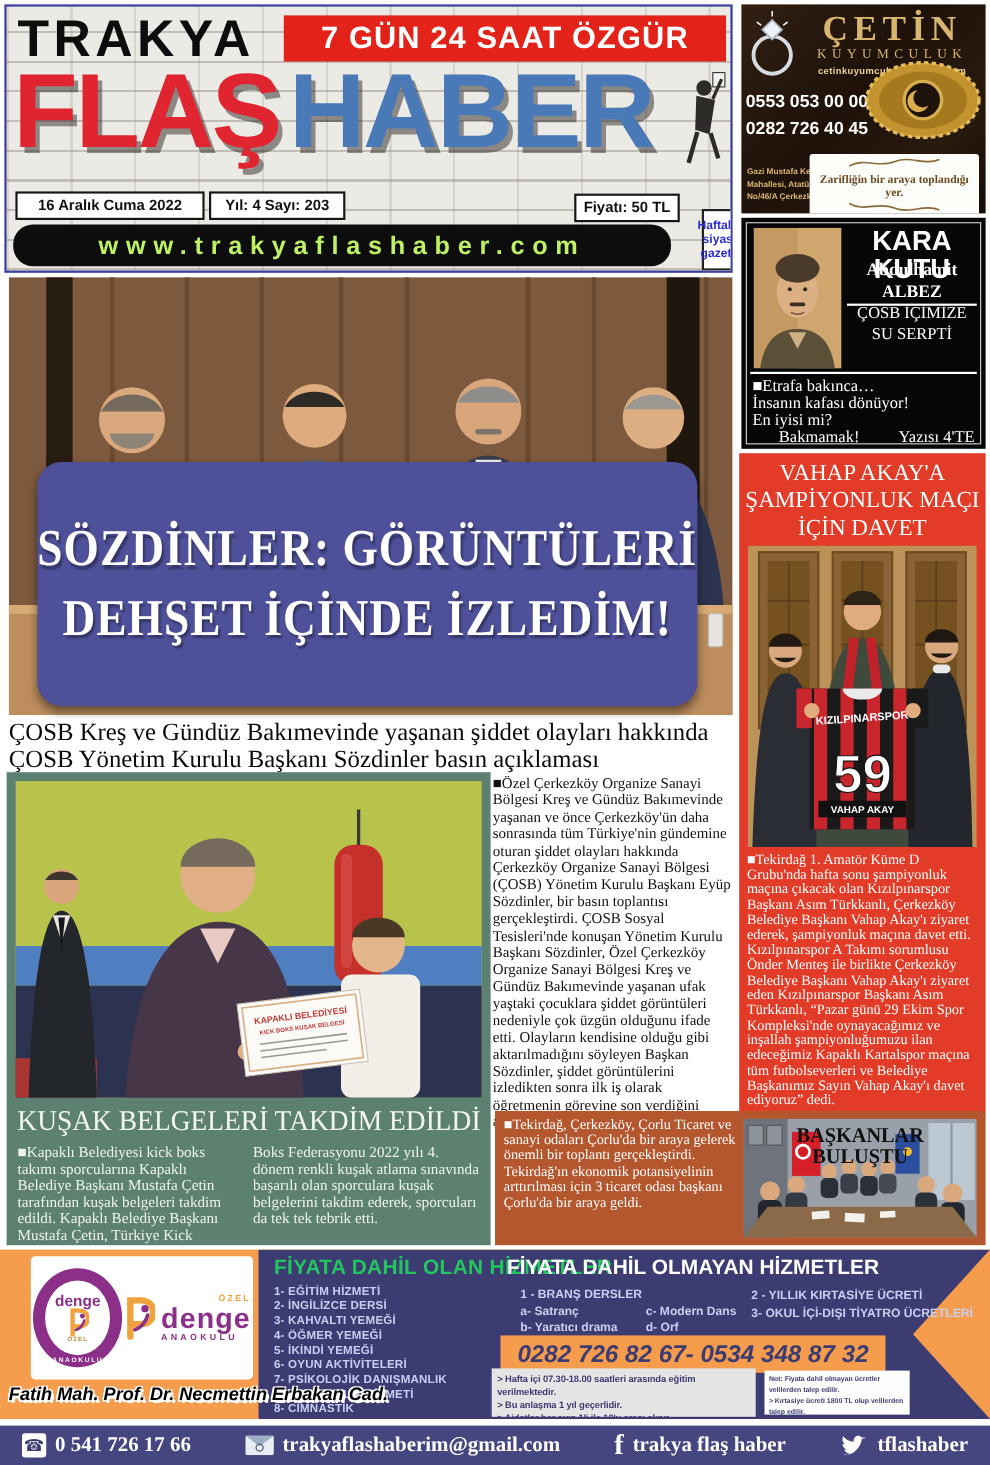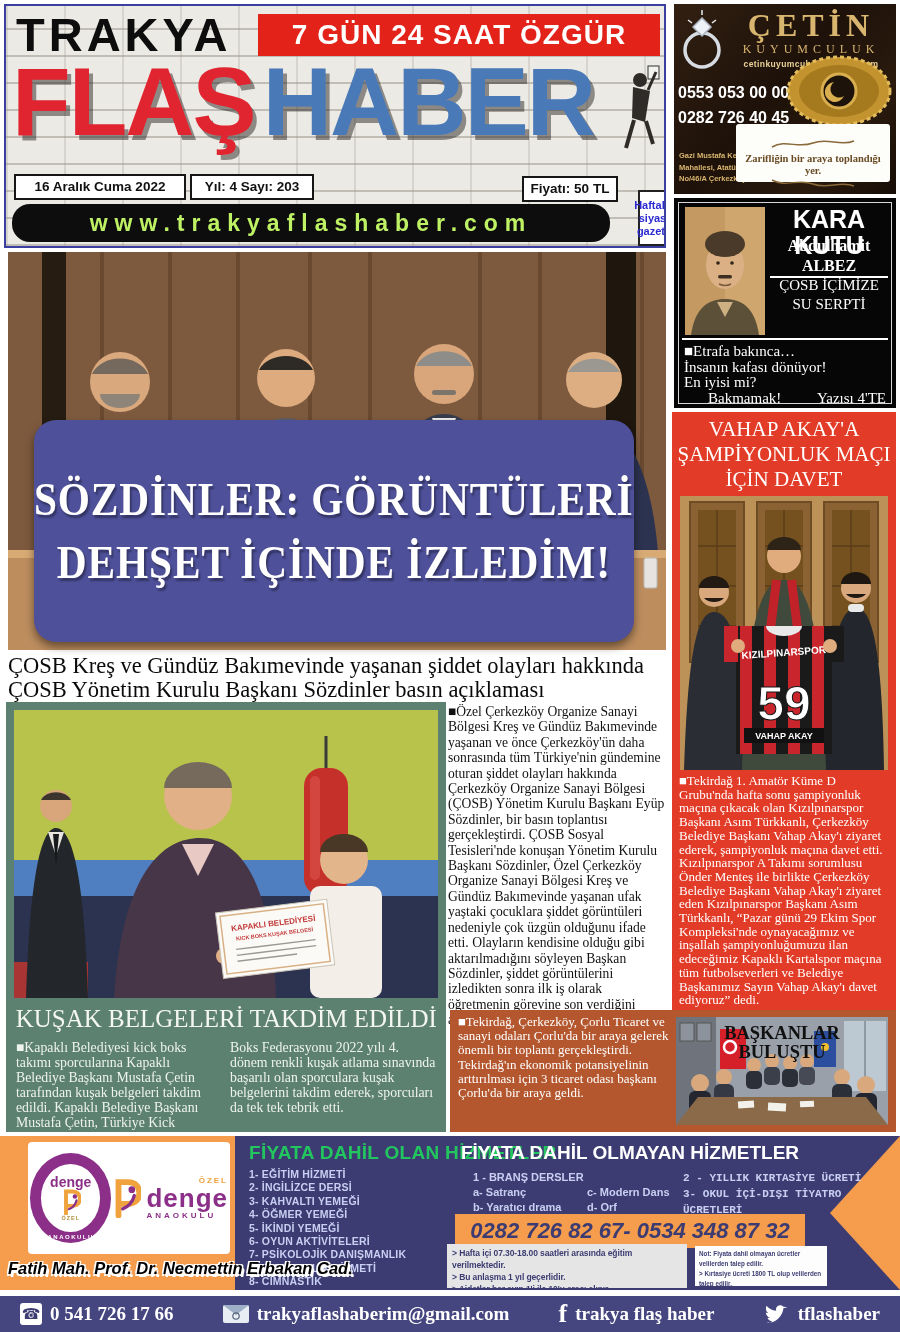--- a/index.html
+++ b/index.html
@@ -37,22 +37,22 @@
   .jeweler { left:674px; top:4px; width:222px; height:190px; overflow:hidden; color:#d9b66f;
     background:linear-gradient(130deg,#322012 0%, #1d1109 45%, #2a1a0e 75%, #170d06 100%); }
   .j-ring { left:0; top:4px; width:56px; height:70px; }
   .j-brand { left:56px; top:4px; width:162px; text-align:center; }
   .j-name { font:700 32px/34px "Liberation Serif", serif; letter-spacing:5px; color:#d9b66f; }
   .j-sub  { font:400 12px/14px "Liberation Serif", serif; letter-spacing:5px; color:#d9b66f; }
   .j-email { margin-top:3px; font:700 8.5px/11px "Liberation Sans", sans-serif; color:#ecd39a; letter-spacing:.4px; cursor:pointer; }
   .j-phones { left:4px; top:76px; font:700 16px/25px "Liberation Sans", sans-serif; color:#fff; }
   .j-bracelet { left:110px; top:48px; width:110px; height:78px; }
   .j-addr { left:5px; top:146px; font:700 7.5px/11.5px "Liberation Sans", sans-serif; color:#d9b66f; }
-  .j-slogan { left:62px; top:120px; width:154px; height:58px; background:#fdfdfa; border-radius:3px;
-    color:#6a4a22; text-align:center; padding-top:15px; font:700 10.5px/12.5px "Liberation Serif", serif; }
+  .j-slogan { left:62px; top:136px; width:154px; height:58px; background:#fdfdfa; border-radius:3px;
+    color:#6a4a22; text-align:center; padding-top:3px; font:700 10.5px/12.5px "Liberation Serif", serif; }
 
   
   .karakutu { left:674px; top:198px; width:222px; height:210px; background:#060606; color:#fff;
     outline:1px solid #d7d7d7; outline-offset:-5px; overflow:hidden; }
   .kk-photo { left:11px; top:9px; width:80px; height:128px; }
   .kk-title { left:94px; top:8px; width:122px; text-align:center; font:900 25px/26px "Liberation Sans", sans-serif; }
   .kk-author { left:96px; top:38px; width:118px; text-align:center; font:700 16px/20px "Liberation Serif", serif;
     border-bottom:2px solid #fff; padding-bottom:0; }
   .kk-sub { left:94px; top:78px; width:122px; text-align:center; font:400 15px/19px "Liberation Serif", serif; }
   .kk-divider { left:8px; top:140px; width:206px; height:2px; background:#fff; }
@@ -109,21 +109,21 @@
   .lr-col { display:flex; flex-direction:column; align-items:flex-start; }
   .lr-ozel { color:#f0a23c; font:700 8px/9px "Liberation Sans", sans-serif; letter-spacing:2px; align-self:flex-end; }
   .lr-name { color:#8b2f88; font:800 26px/26px "Liberation Sans", sans-serif; letter-spacing:1px; }
   .lr-sub  { color:#8b2f88; font:700 8px/10px "Liberation Sans", sans-serif; letter-spacing:3px; }
   .s-address { left:8px; top:122px; font:italic 700 16.5px/20px "Liberation Sans", sans-serif; color:#000000;
     text-shadow:-1.5px -1.5px 0 #fff, 1.5px -1.5px 0 #fff, -1.5px 1.5px 0 #fff, 1.5px 1.5px 0 #fff, 2.5px 2.5px 0 #fff; }
   .inc-title { left:14px; top:6px; font:700 19px/22px "Liberation Sans", sans-serif; color:#22c55e; letter-spacing:.3px; }
   .inc-list { left:14px; top:32px; color:#c9cff2; font:700 10.5px/13.4px "Liberation Sans", sans-serif; letter-spacing:.2px; }
   .exc-title { left:225px; top:6px; width:340px; text-align:center; font:700 19px/22px "Liberation Sans", sans-serif; color:#fff; }
   .exc-col { color:#c9cff2; font:700 11px/15px "Liberation Sans", sans-serif; }
-  .exc-c1 { left:238px; top:34px; } .exc-c2 { left:352px; top:49px; } .exc-c3 { left:448px; top:34px; width:215px; line-height:16px;font-family:Liberation Mono, monospace; }
+  .exc-c1 { left:238px; top:34px; } .exc-c2 { left:352px; top:49px; } .exc-c3 { left:448px; top:34px; width:215px; line-height:16px; }
   .phone-band { left:220px; top:78px; width:350px; height:34px; background:#f59c4d; color:#3c3c72;
     font:italic 700 22px/34px "Liberation Sans", sans-serif; text-align:center; cursor:pointer; }
   .notes-box { left:212px; top:108px; width:240px; height:44px; background:#e5e5e5; color:#3c3c72;
     font:700 8.5px/12px "Liberation Sans", sans-serif; padding:3px 5px; letter-spacing:-.1px; }
   .fine-box { left:460px; top:110px; width:132px; height:40px; background:#fdfdfd; color:#3c3c72;
     font:700 6.3px/10px "Liberation Sans", sans-serif; padding:3px 4px; }
 
   
   .footer { left:0; top:1296px; width:900px; height:36px; background:#45457f; color:#fff;
     display:flex; align-items:center; justify-content:space-between; padding:0 20px;

